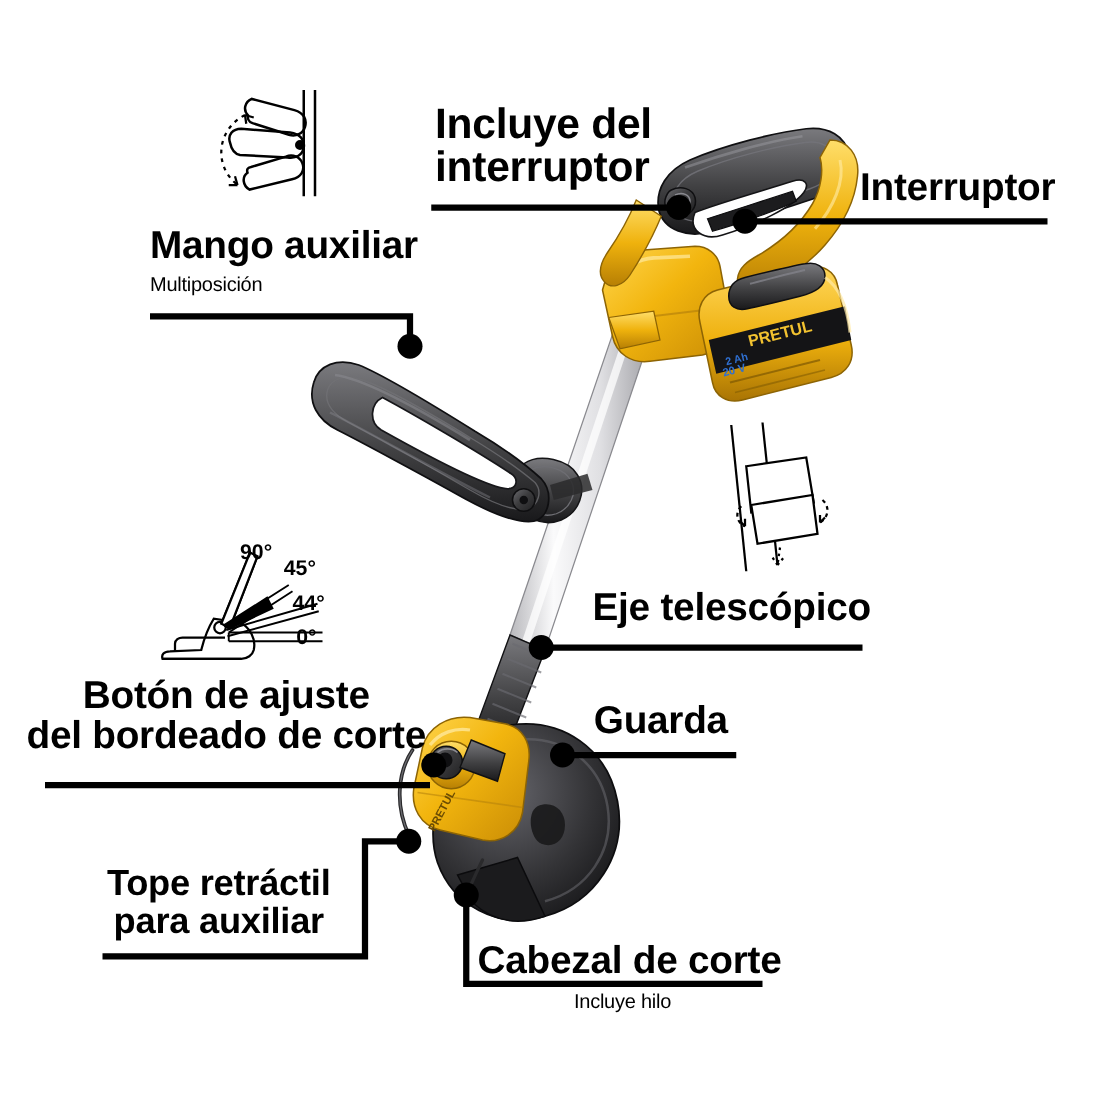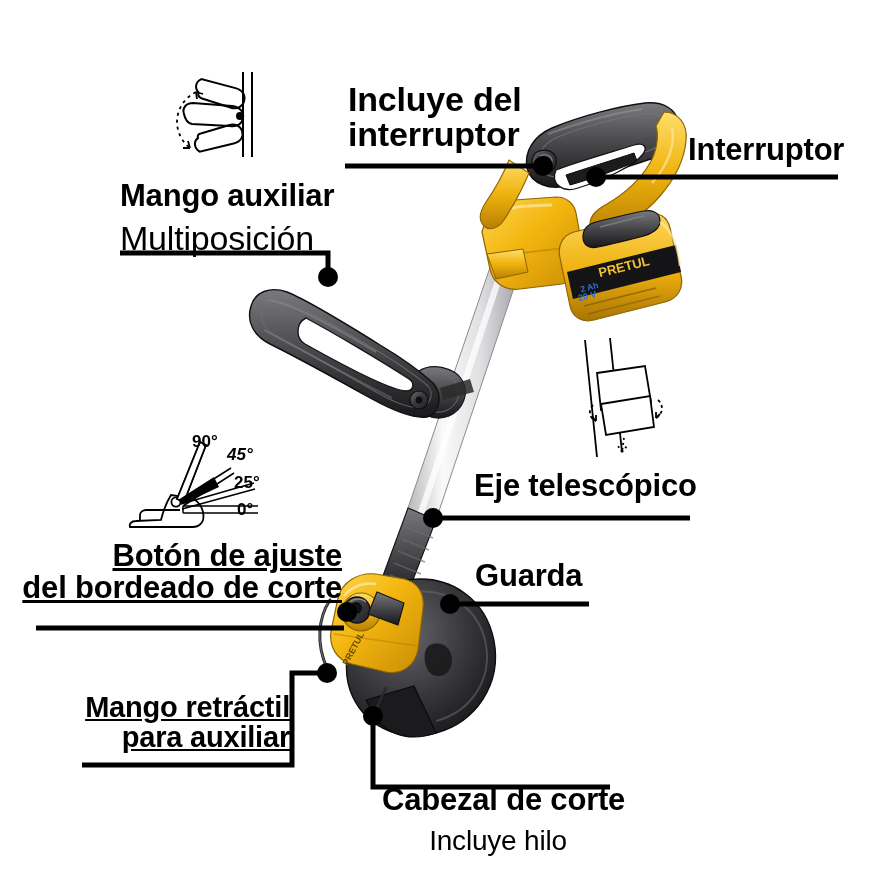--- a/index.html
+++ b/index.html
@@ -6,23 +6,23 @@
   body{width:882px;height:882px;overflow:hidden;
        font-family:"Liberation Sans","DejaVu Sans",sans-serif;color:#000;}
   #stage{position:relative;width:882px;height:882px;background:#fff;}
   .svg-layer{position:absolute;left:0;top:0;width:882px;height:882px;}
   .cal{position:absolute;}
   .cal .t1{font-weight:bold;line-height:1.04;letter-spacing:-0.2px;white-space:pre;}
   .cal .t2{font-weight:normal;line-height:1.04;letter-spacing:-0.2px;white-space:pre;}
   .ttl-34{font-size:34px;}
   .ttl-31{font-size:31px;}
   .ttl-29{font-size:29px;}
-  .sub-25{font-size:34px;}
-  .sub-22{font-size:28px;}
-  .right{text-align:right;text-decoration:underline;}
+  .sub-25{font-size:16px;}
+  .sub-22{font-size:16px;}
+  .right{text-align:center;}
   .center{text-align:center;}
   .angle-lbl{position:absolute;font-size:17px;font-weight:bold;white-space:pre;}
 </style>
 </head>
 <body>
 
 <div id="stage">
 
   <svg class="svg-layer" viewBox="0 0 882 882">
     <defs>
@@ -333,27 +333,27 @@
   <div class="cal" style="left:474px;top:470px;width:260px;">
     <div class="t1 ttl-31">Eje telescópico</div>
   </div>
 
   <div class="cal right" style="left:20px;top:540px;width:322px;">
     <div class="t1 ttl-31">Botón de ajuste</div>
     <div class="t1 ttl-31">del bordeado de corte</div>
   </div>
 
   <div class="cal right" style="left:60px;top:692px;width:230px;">
-    <div class="t1 ttl-29">Mango retráctil</div>
+    <div class="t1 ttl-29">Tope retráctil</div>
     <div class="t1 ttl-29">para auxiliar</div>
   </div>
 
-  <div class="cal" style="left:382px;top:752px;width:300px;margin-top:32px;">
+  <div class="cal" style="left:382px;top:752px;width:300px;">
     <div class="t1 ttl-31">Cabezal de corte</div>
     <div class="t2 sub-22 center" style="margin-top:10px;width:232px;">Incluye hilo</div>
   </div>
 
   <div class="angle-lbl" style="left:192px;top:432px;">90°</div>
-  <div class="angle-lbl" style="left:227px;top:445px;font-style:italic;">45°</div>
-  <div class="angle-lbl" style="left:234px;top:473px;">25°</div>
+  <div class="angle-lbl" style="left:227px;top:445px;">45°</div>
+  <div class="angle-lbl" style="left:234px;top:473px;">44°</div>
   <div class="angle-lbl" style="left:237px;top:500px;">0°</div>
 
 </div>
 
 </body></html>

